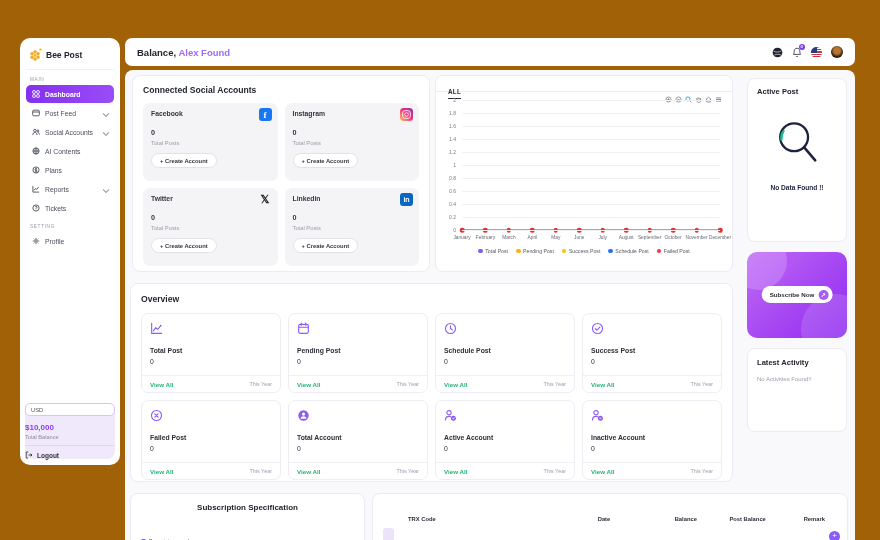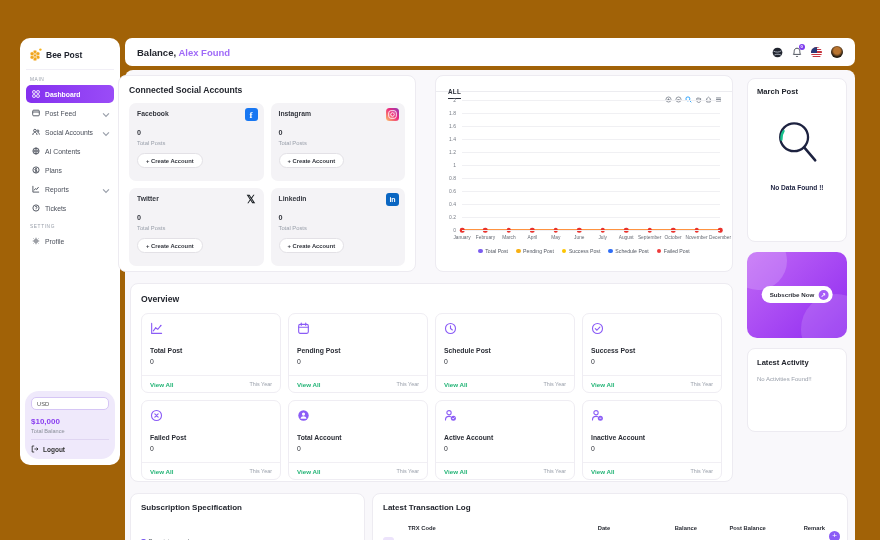--- a/index.html
+++ b/index.html
@@ -9,21 +9,21 @@
 
   
   .sidebar { position:absolute; left:20px; top:38px; width:100px; height:427px; background:#fff; border-radius:10px; padding:6px; }
   .logo-row { display:flex; align-items:center; gap:4px; padding:4px 2px 7px 2px; border-bottom:1px solid #f1eff6; cursor:pointer; }
   .brand { font-size:8.5px; font-weight:bold; color:#20242e; }
   .nav-section { font-size:4.8px; color:#9aa0ab; letter-spacing:.6px; margin:7px 4px 3px 4px; }
   .nav-item { display:flex; align-items:center; gap:5px; padding:5px 6px; border-radius:5px; color:#4a4f5a; font-size:6.8px; margin:1px 0; cursor:pointer; }
   .nav-item svg { width:8px; height:8px; flex-shrink:0; }
   .nav-item .chev { margin-left:auto; width:6px; height:4px; color:#9aa0ab; }
   .nav-item.active { background:linear-gradient(90deg,#8430ef,#9a4cf7); color:#fff; font-weight:bold; }
-  .balance-card { position:absolute; left:5px; right:5px; bottom:6px; background:#efe9fb; border-radius:14px; padding:6px; }
+  .balance-card { position:absolute; left:5px; right:5px; bottom:6px; background:#efe9fb; border-radius:8px; }
   .currency-select { background:#fff; border:1px solid #d6c6f5; border-radius:5px; height:13px; display:flex; align-items:center; padding:0 5px; font-size:5.8px; color:#555; cursor:pointer; }
   .balance-amount { color:#8a3ff0; font-weight:bold; font-size:8px; margin-top:7px; }
   .balance-label { font-size:5.6px; color:#8a8f99; margin-top:2px; padding-bottom:5px; border-bottom:1px solid #e0d6f2; }
   .logout-row { display:flex; align-items:center; gap:4px; font-size:6.5px; color:#333; padding-top:5px; font-weight:bold; cursor:pointer; }
   .logout-row svg { width:8px; height:8px; }
 
   
   .header { position:absolute; left:125px; top:38px; width:730px; height:28px; background:#fff; border-radius:7px; display:flex; align-items:center; padding:0 12px; }
   .welcome { font-size:9.5px; font-weight:bold; color:#23262e; }
   .welcome .uname { color:#a06bf8; }
@@ -33,21 +33,21 @@
   .flag { width:11px; height:11px; border-radius:50%; overflow:hidden; position:relative; background:repeating-linear-gradient(180deg,#c7353f 0 1.1px,#fff 1.1px 2.2px); }
   .flag::after { content:""; position:absolute; left:0; top:0; width:55%; height:55%; background:#2b3a78; }
   .avatar { width:12px; height:12px; border-radius:50%; background:radial-gradient(circle at 50% 40%, #b9742f 0 35%, #221a10 65%); }
 
   
   .main-panel { position:absolute; left:125px; top:70px; width:730px; height:470px; background:#f9f8fb; border-radius:8px 8px 0 0; }
   .card { position:absolute; background:#fff; border:1px solid #edebf1; border-radius:8px; }
   .card-title { font-size:8.6px; font-weight:bold; color:#23262e; }
 
   
-  .social-card { left:118px; top:75px; width:298px; height:197px; padding:9px 10px; }
+  .social-card { left:132px; top:75px; width:298px; height:197px; padding:9px 10px; }
   .social-grid { display:grid; grid-template-columns:1fr 1fr; gap:7px; margin-top:8px; }
   .s-tile { background:#f4f3f6; border-radius:7px; padding:7px 8px; height:78px; position:relative; }
   .s-name { font-size:6.8px; font-weight:bold; color:#33363e; }
   .s-brand { position:absolute; top:5px; right:6px; width:13px; height:13px; display:flex; align-items:center; justify-content:center; }
   .tile-fb { background:#1877f2; border-radius:3px; color:#fff; font-weight:bold; font-size:9px; font-family:"Liberation Serif",serif; }
   .tile-ig { border-radius:3.5px; background:linear-gradient(45deg,#fdc468,#ee2a7b 55%,#8a3ab9); }
   .tile-x { color:#0f1419; font-weight:bold; font-size:11px; }
   .tile-li { background:#0a66c2; border-radius:3px; color:#fff; font-weight:bold; font-size:7px; }
   .s-value { font-size:7.2px; font-weight:bold; color:#33363e; margin-top:11px; }
   .s-label { font-size:5.8px; color:#9aa0ab; margin-top:3px; }
@@ -424,21 +424,21 @@
     <div class="chart-legend">
         <span class="lg-item"><span class="lg-dot" style="background: rgb(123, 92, 240);"></span>Total Post</span>
         <span class="lg-item"><span class="lg-dot" style="background: rgb(248, 176, 18);"></span>Pending Post</span>
         <span class="lg-item"><span class="lg-dot" style="background: rgb(253, 197, 0);"></span>Success Post</span>
         <span class="lg-item"><span class="lg-dot" style="background: rgb(47, 109, 246);"></span>Schedule Post</span>
         <span class="lg-item"><span class="lg-dot" style="background: rgb(238, 58, 58);"></span>Failed Post</span>
       </div>
   </section>
 
   <section class="card latest-post-card">
-    <div class="card-title" style="font-size:7.6px;">March Post</div>
+    <div class="card-title" style="font-size:7.6px;">Active Post</div>
     <div class="lp-illustration">
       <svg width="48" height="52" viewBox="0 0 50 54">
         <circle cx="22" cy="20" r="14.5" fill="none" stroke="#1d2240" stroke-width="2.4"></circle>
         <line x1="32.5" y1="30.5" x2="44" y2="44" stroke="#1d2240" stroke-width="2.6" stroke-linecap="round"></line>
         <path d="M11 13.5 A 13 13 0 0 0 8.8 22.5" stroke="#17c08c" stroke-width="2.4" fill="none" stroke-linecap="round"></path>
       </svg>
     </div>
     <div class="lp-empty">No Data Found !!</div>
   </section>
 
@@ -580,29 +580,28 @@
 
     </div>
   </section>
 
   <section class="card activity-card">
     <div class="card-title" style="font-size:7.6px;">Latest Activity</div>
     <div class="activity-empty">No Activities Found!!</div>
   </section>
 
   <section class="card subspec-card">
-    <div class="card-title" style="font-size:8px;">Subscription Specification</div>
+    <div class="card-title" style="font-size:8px;text-align:center;">Subscription Specification</div>
     <div class="legend-row">
       <span class="legend-dot"></span>
       <span>Remaining word</span>
     </div>
   </section>
 
   <section class="card translog-card">
-    <div class="card-title" style="font-size:8px;">Latest Transaction Log</div>
     <div class="tl-head">
       <span class="tl-c1">TRX Code</span>
       <span class="tl-c2">Date</span>
       <span class="tl-c3">Balance</span>
       <span class="tl-c4">Post Balance</span>
       <span class="tl-c5">Remark</span>
     </div>
     <div class="tl-add">+</div>
     <div class="tl-row">
       <span class="tl-c1" style="display:flex;align-items:center;padding-left:0;">

